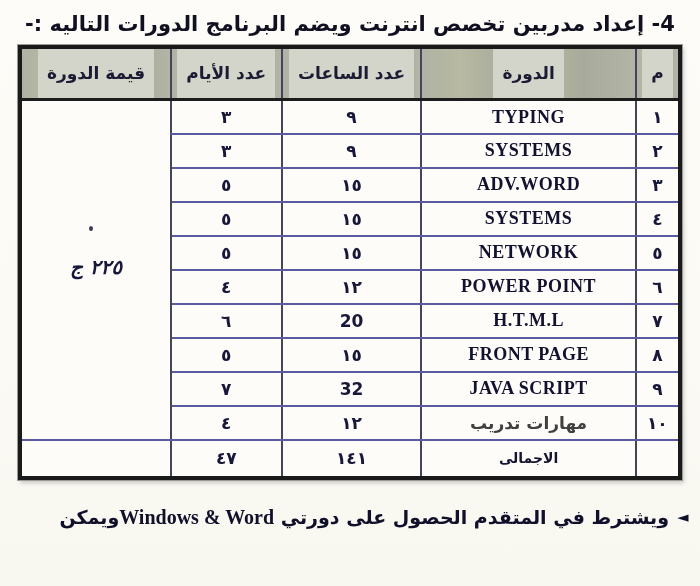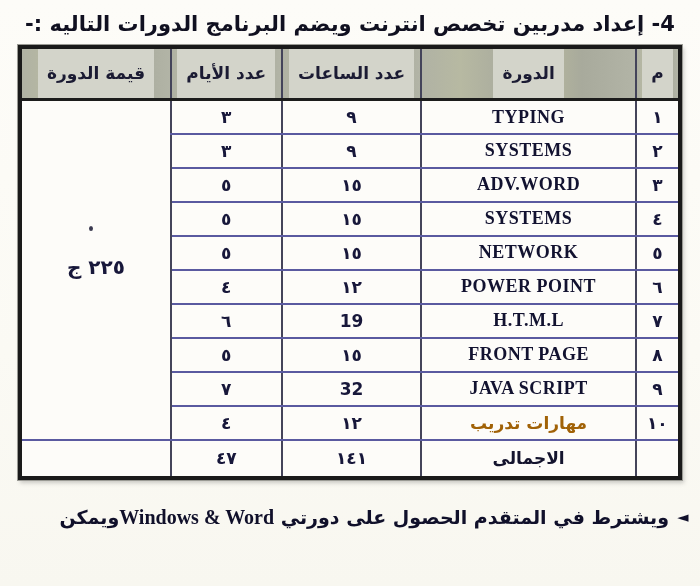--- a/index.html
+++ b/index.html
@@ -78,41 +78,42 @@
     font-family:"Liberation Serif","DejaVu Serif",serif;
     font-size:18px;
     font-weight:bold;
     letter-spacing:.5px;
     color:#121230;
     text-align:center;
   }
   td.course-ar{
     font-size:17px;
     font-weight:bold;
-    color:#a16207;
+    color:#404040;
   }
   td.price-cell{
     vertical-align:middle;
   }
   .price-inner{
     display:flex;flex-direction:column;align-items:center;justify-content:center;
     transform:translateY(-18px);
+    font-style:italic;
   }
   .artifact-dot{
     width:4px;height:5px;border-radius:50%;
     background:#3a3a50;
     margin-bottom:24px;
     margin-left:-10px;
   }
   .price-text{
     font-size:20px;font-weight:bold;color:#17173a;
   }
   tr.total-row{height:38px;}
   tr.total-row td{font-weight:bold;}
-  tr.total-row td.label{font-size:17px;}
+  tr.total-row td.label{font-size:14px;}
 
   
   .footer-note{
     margin-top:16px;
     direction:rtl;
     text-align:center;
     font-weight:bold;
     font-size:19px;
     color:#10102a;
     line-height:42px;
@@ -194,21 +195,21 @@
         </tr>
         <tr>
           <td class="num">٦</td>
           <td class="course-en">POWER POINT</td>
           <td class="num">١٢</td>
           <td class="num">٤</td>
         </tr>
         <tr>
           <td class="num">٧</td>
           <td class="course-en">H.T.M.L</td>
-          <td class="num">19</td>
+          <td class="num">20</td>
           <td class="num">٦</td>
         </tr>
         <tr>
           <td class="num">٨</td>
           <td class="course-en">FRONT PAGE</td>
           <td class="num">١٥</td>
           <td class="num">٥</td>
         </tr>
         <tr>
           <td class="num">٩</td>

